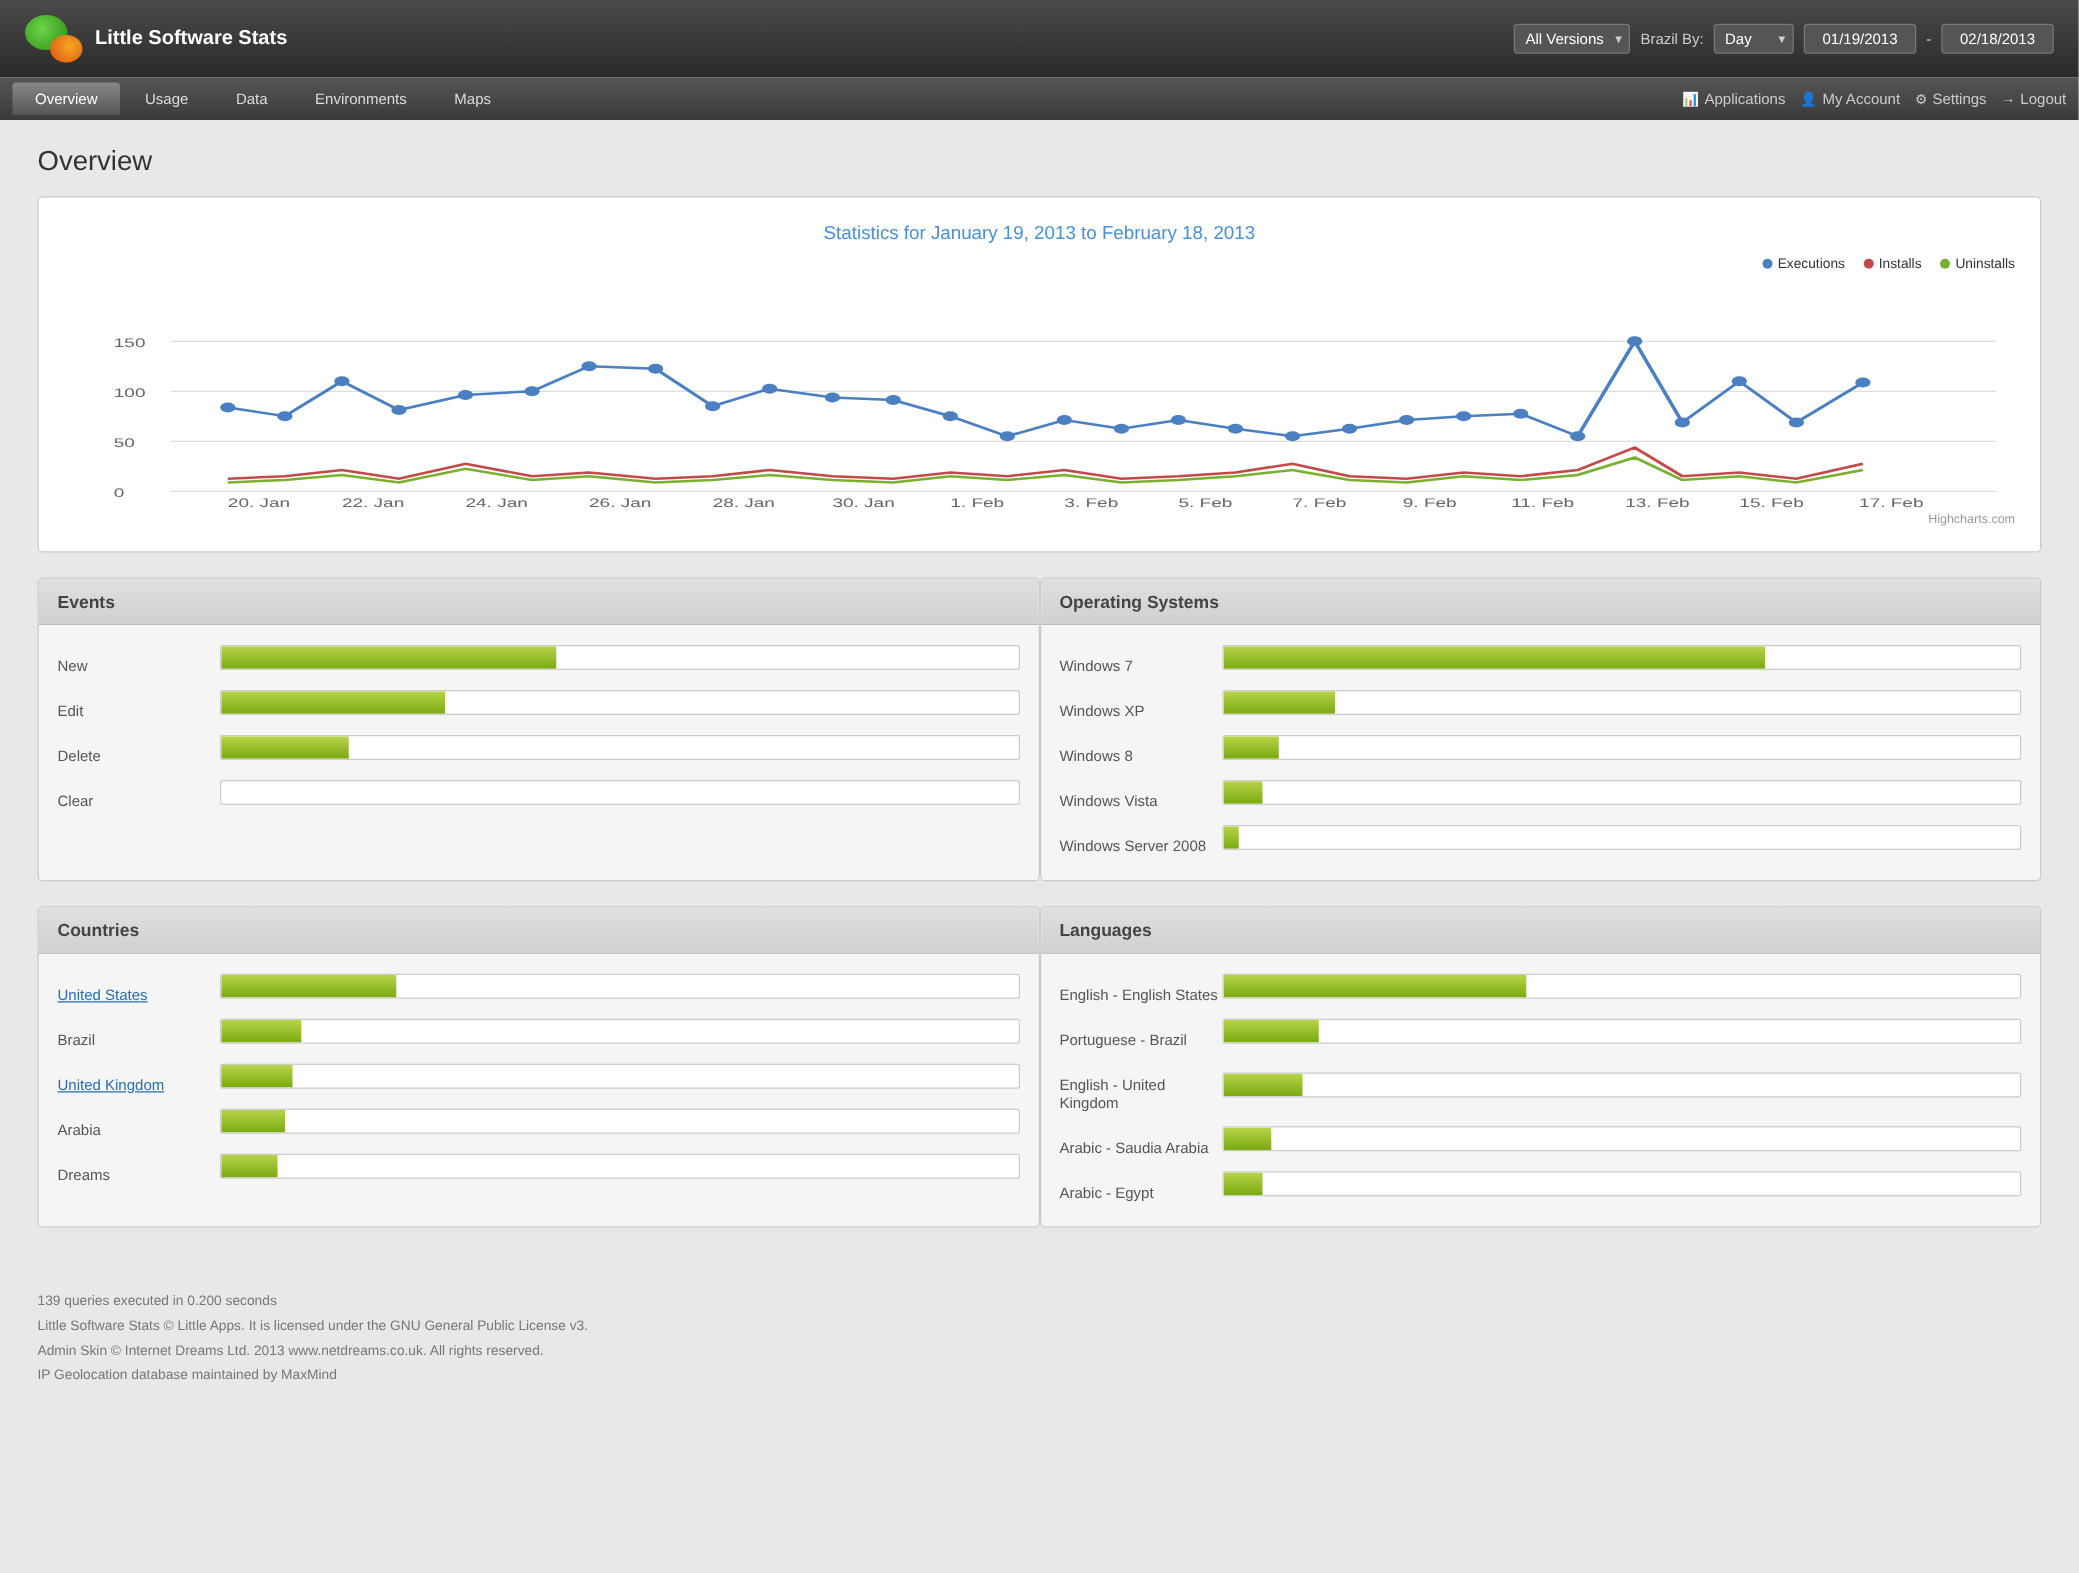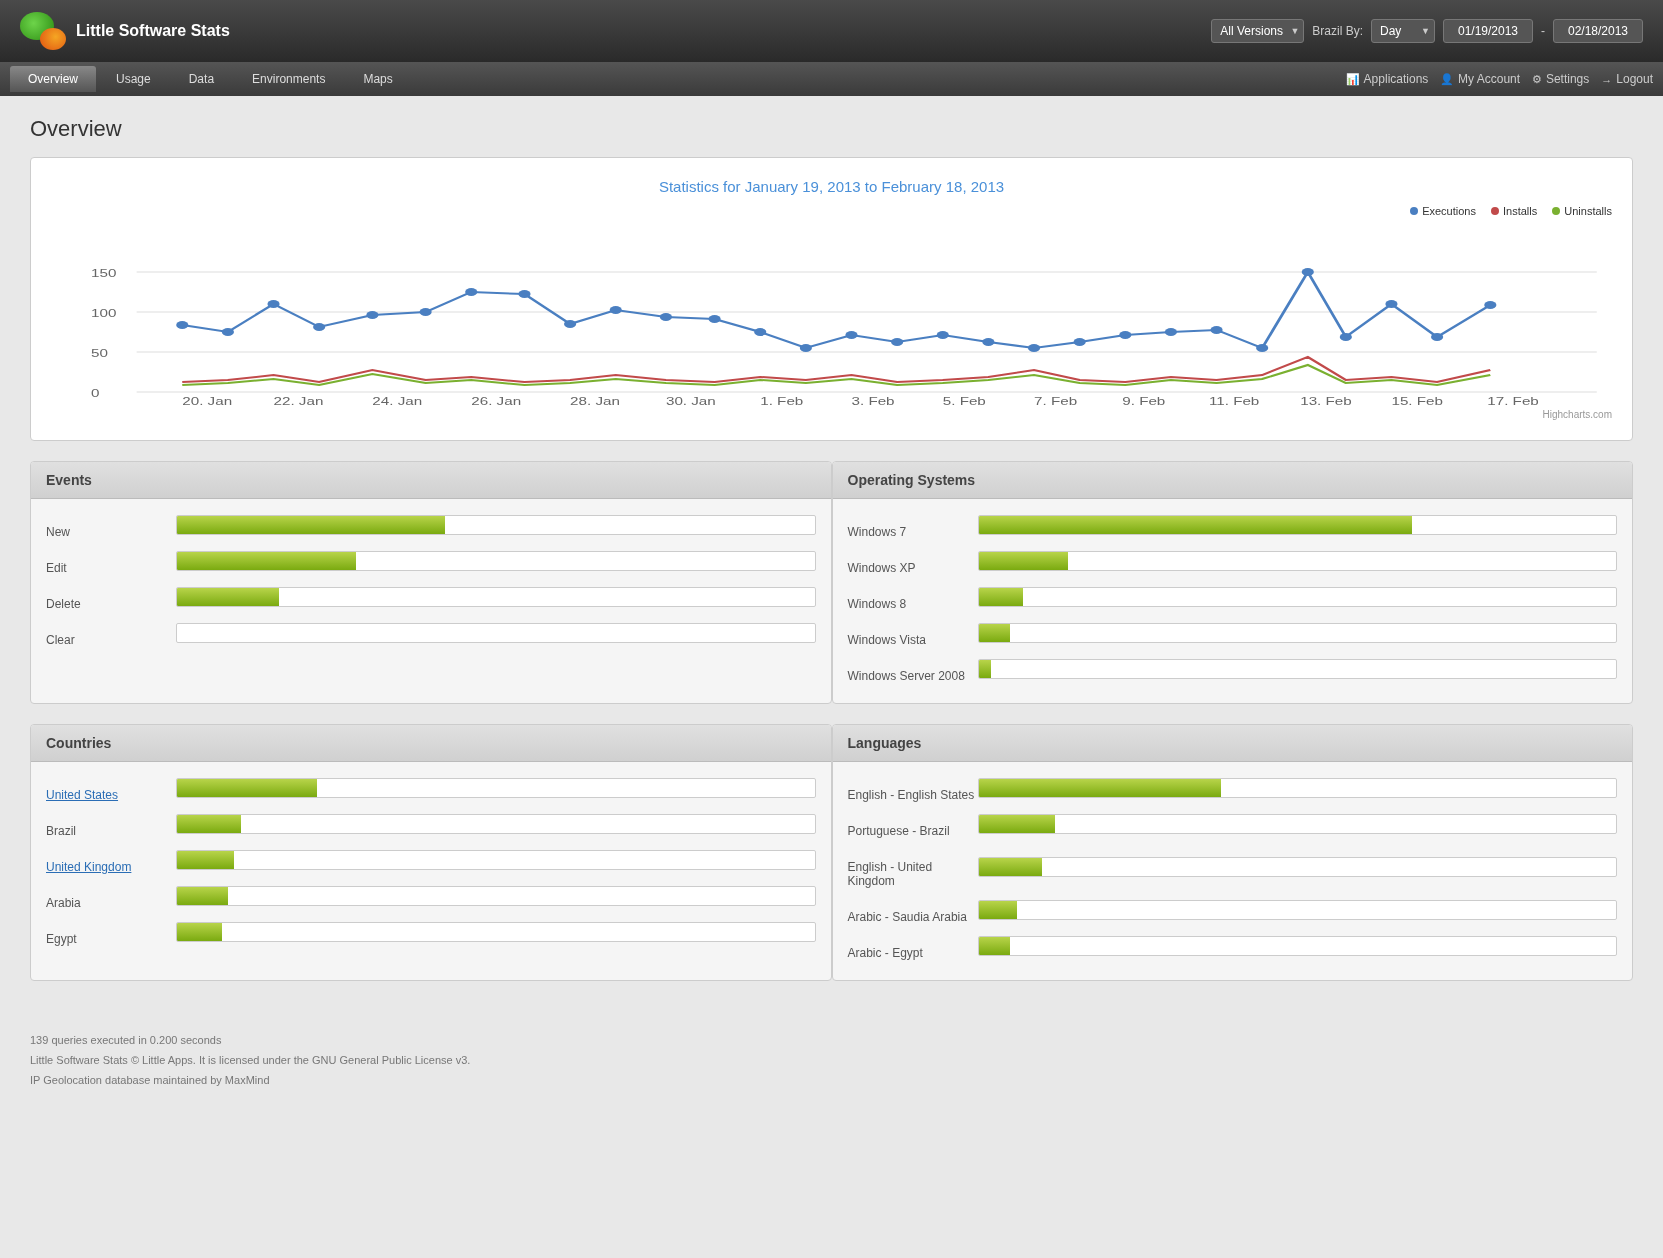--- a/index.html
+++ b/index.html
@@ -345,21 +345,21 @@
             <div class="bar-fill" style="width:9%"></div>
           </div>
         </div>
         <div class="bar-row">
           <span class="bar-label">Arabia</span>
           <div class="bar-track">
             <div class="bar-fill" style="width:8%"></div>
           </div>
         </div>
         <div class="bar-row">
-          <span class="bar-label">Egypt</span>
+          <span class="bar-label">Dreams</span>
           <div class="bar-track">
             <div class="bar-fill" style="width:7%"></div>
           </div>
         </div>
       </div>
     </div>
     <div class="panel" id="languages-panel">
       <div class="panel-header">Languages</div>
       <div class="panel-body">
         <div class="bar-row">
@@ -393,14 +393,15 @@
           </div>
         </div>
       </div>
     </div>
   </div>
 </div>
 
 <div id="footer">
   <div>139 queries executed in 0.200 seconds</div>
   <div>Little Software Stats © Little Apps. It is licensed under the GNU General Public License v3.</div>
+  <div>Admin Skin © Internet Dreams Ltd. 2013 www.netdreams.co.uk. All rights reserved.</div>
   <div>IP Geolocation database maintained by MaxMind</div>
 </div>
 
 </body></html>

